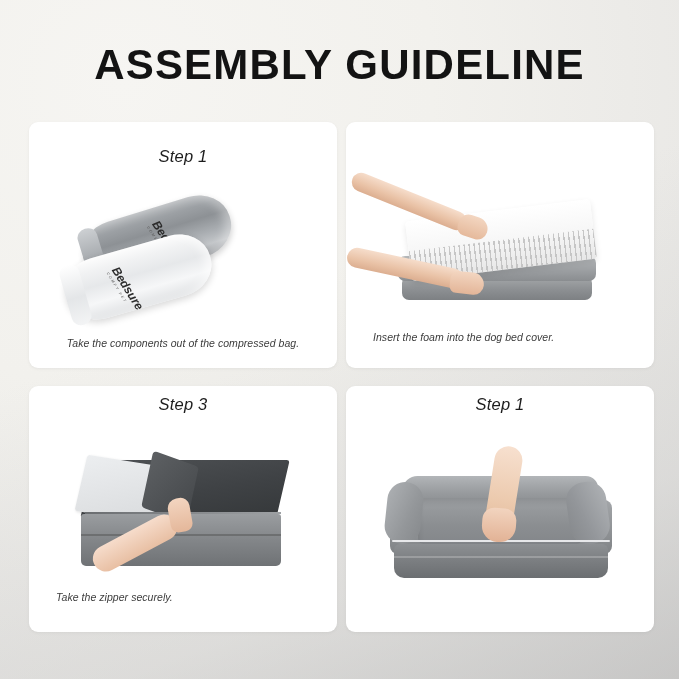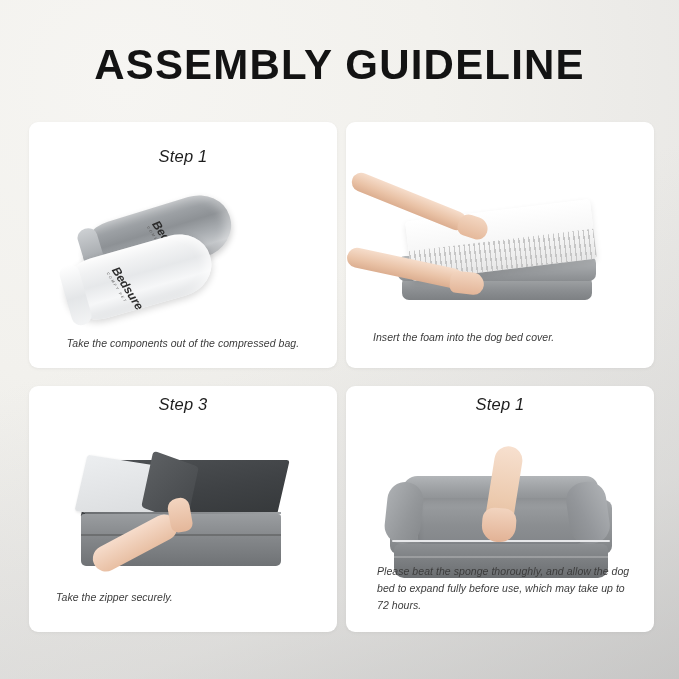--- a/index.html
+++ b/index.html
@@ -312,17 +312,16 @@
           <div class="b4-body"></div>
           <div class="b4-cushion"></div>
           <div class="b4-bolster-l"></div>
           <div class="b4-bolster-r"></div>
           <div class="b4-pipe"></div>
           <div class="b4-base"></div>
           <div class="arm4"></div>
           <div class="hand4"></div>
         </div>
       </div>
-      <div class="caption cap-left" style="bottom:18px;padding-left:31px;padding-right:22px;">Please beat the sponge thoroughly, and allow the dog bed to expand fully before use, which may take up to 72 hours.</div>
     </div>
 
   </div>
 </div>
 
 </body></html>

